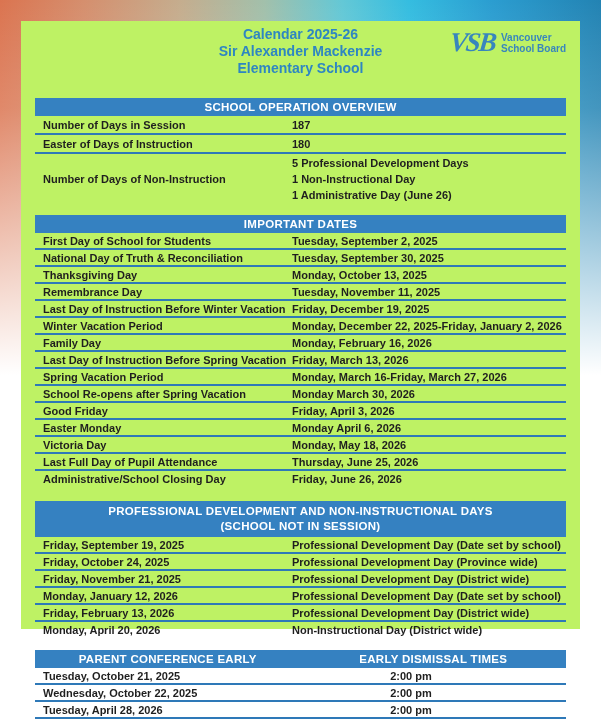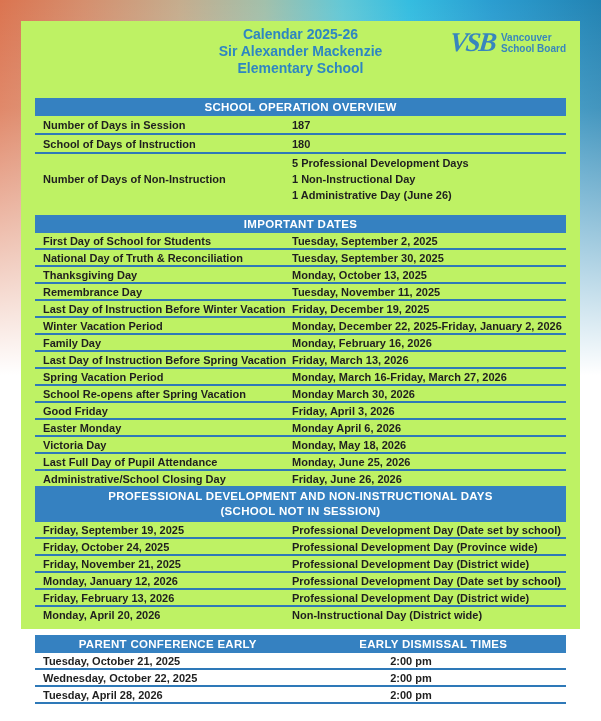--- a/index.html
+++ b/index.html
@@ -34,21 +34,21 @@
   .bar{
     background:var(--bar-blue,#3581c1);color:#ffffff;font-weight:bold;
     font-size:11.5px;line-height:12px;text-align:center;padding:3px 0;
     letter-spacing:0.3px;
   }
   .bar .bar-line{line-height:15px;}
   .bar-split{display:flex;}
   .bar-split .half{width:50%;}
   .section-overview{margin-top:12px;}
   .section-important{margin-top:12px;}
-  .section-prod{margin-top:0;}
+  .section-prod{margin-top:15px;}
   .section-parent{margin-top:13px;}
   .row{
     display:flex;align-items:center;
     border-bottom:2px solid var(--line-blue,#2e79b8);
     font-size:11px;font-weight:bold;color:#1f1f1f;line-height:14px;
   }
   .row .c1{width:257px;box-sizing:border-box;padding:1px 0 0 8px;flex-shrink:0;}
   .row .c2{flex:1;padding:1px 0 0 0;}
   .c2 .vline{line-height:16px;}
   .tbl.open .row:last-child{border-bottom:none;}
@@ -79,21 +79,21 @@
     <div class="section-overview">
       <div class="bar">SCHOOL OPERATION OVERVIEW</div>
       <div class="tbl open">
           <div class="row">
             <div class="c1">Number of Days in Session</div>
             <div class="c2">
               <div class="vline">187</div>
             </div>
           </div>
           <div class="row">
-            <div class="c1">School of Days of Instruction</div>
+            <div class="c1">Easter of Days of Instruction</div>
             <div class="c2">
               <div class="vline">180</div>
             </div>
           </div>
           <div class="row">
             <div class="c1">Number of Days of Non-Instruction</div>
             <div class="c2">
               <div class="vline">5 Professional Development Days</div>
               <div class="vline">1 Non-Instructional Day</div>
               <div class="vline">1 Administrative Day (June 26)</div>
@@ -152,21 +152,21 @@
           <div class="row">
             <div class="c1">Easter Monday</div>
             <div class="c2">Monday April 6, 2026</div>
           </div>
           <div class="row">
             <div class="c1">Victoria Day</div>
             <div class="c2">Monday, May 18, 2026</div>
           </div>
           <div class="row">
             <div class="c1">Last Full Day of Pupil Attendance</div>
-            <div class="c2">Monday, June 25, 2026</div>
+            <div class="c2">Thursday, June 25, 2026</div>
           </div>
           <div class="row">
             <div class="c1">Administrative/School Closing Day</div>
             <div class="c2">Friday, June 26, 2026</div>
           </div>
         </div>
     </div>
 
     <div class="section-prod">
       <div class="bar">

